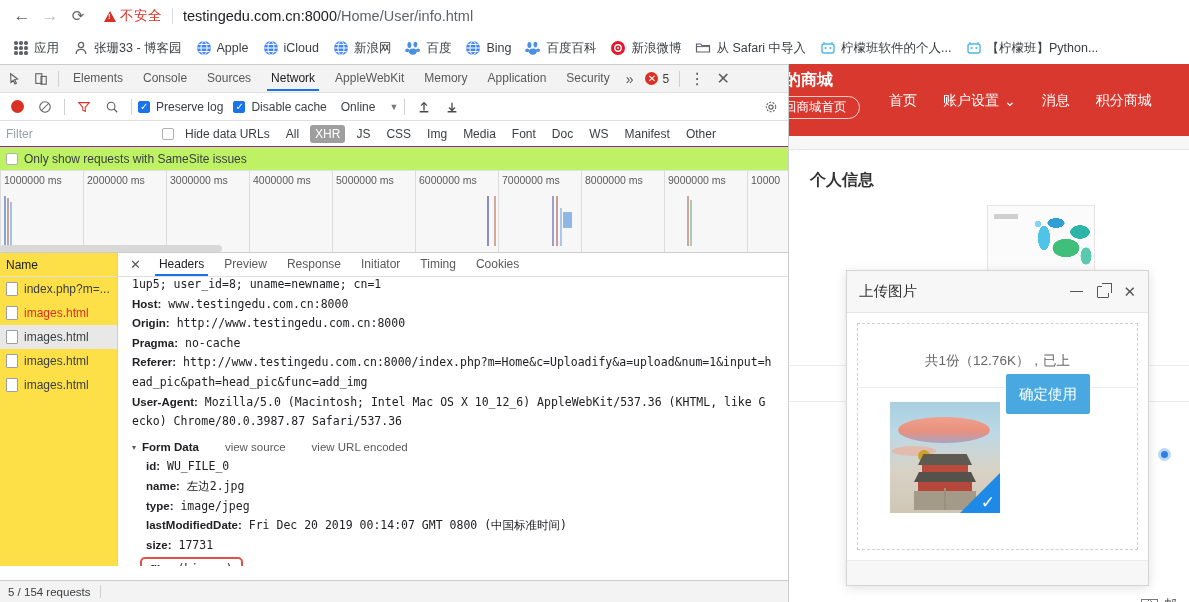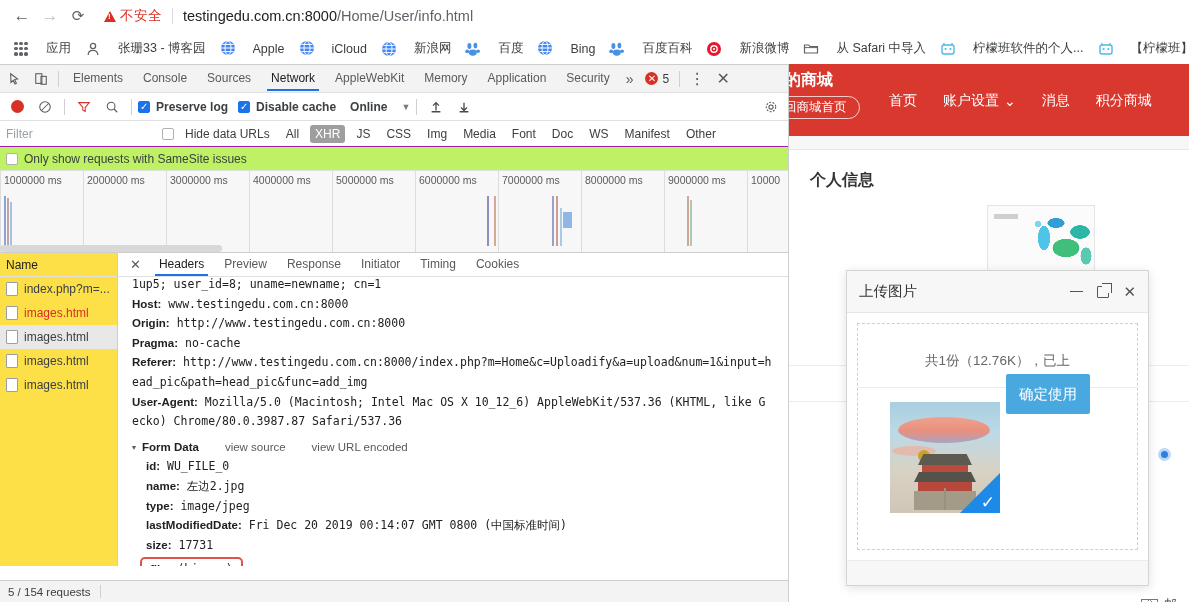--- a/index.html
+++ b/index.html
@@ -50,21 +50,21 @@
   }
   .url-text .host { color: #202124; }
   .url-text .path { color: #5f6368; }
 
   
   .bookmarks-row {
     display: flex; align-items: center; height: 32px; padding: 0 6px;
     gap: 0; overflow: hidden; white-space: nowrap;
   }
   .bm {
-    display: flex; align-items: flex-end; gap: 17px; padding: 3px 7px;
+    display: flex; align-items: center; gap: 5px; padding: 3px 7px;
     font-size: 12.5px; color: #3c4043; border-radius: 4px; flex: none;
   }
   .bm-label { max-width: 130px; overflow: hidden; text-overflow: ellipsis; }
   .ico { width: 16px; height: 16px; flex: none; display:block; }
   .apps-grid {
     width: 16px; height: 16px; display: grid;
     grid-template-columns: repeat(3, 1fr); grid-template-rows: repeat(3, 1fr);
     gap: 1.5px; padding: 1px;
   }
   .apps-grid i { background: #5f6368; border-radius: 50%; display:block; }
@@ -100,21 +100,21 @@
   .err-badge { display: flex; align-items: center; gap: 4px; padding: 0 6px; flex:none;}
   .err-circle {
     width: 13px; height: 13px; border-radius: 50%; background: #d93025;
     color: #fff; font-size: 10px; display:flex; align-items:center;
     justify-content:center; font-weight:bold; line-height:1;
   }
   .err-count { font-size: 12px; color: #3c4043; }
 
   .dt-filterbar {
     display: flex; align-items: center; height: 28px; gap: 2px;
-    border-bottom: 1px solid #e0e0e0; padding: 0 4px; background:#fff;font-weight:bold;
+    border-bottom: 1px solid #e0e0e0; padding: 0 4px; background:#fff;
   }
   .rec-dot { width: 13px; height: 13px; border-radius: 50%; background: #d93025; }
   .chk {
     width: 12px; height: 12px; border: 1px solid #b0b0b0; border-radius: 2px;
     background: #fff; flex: none; display:inline-block; position: relative;
   }
   .chk.on { background: #1a73e8; border-color: #1a73e8; }
   .chk.on::after {
     content:"✓"; position:absolute; left: 1px; top:-2px; color:#fff;
     font-size: 10px; line-height: 13px;

